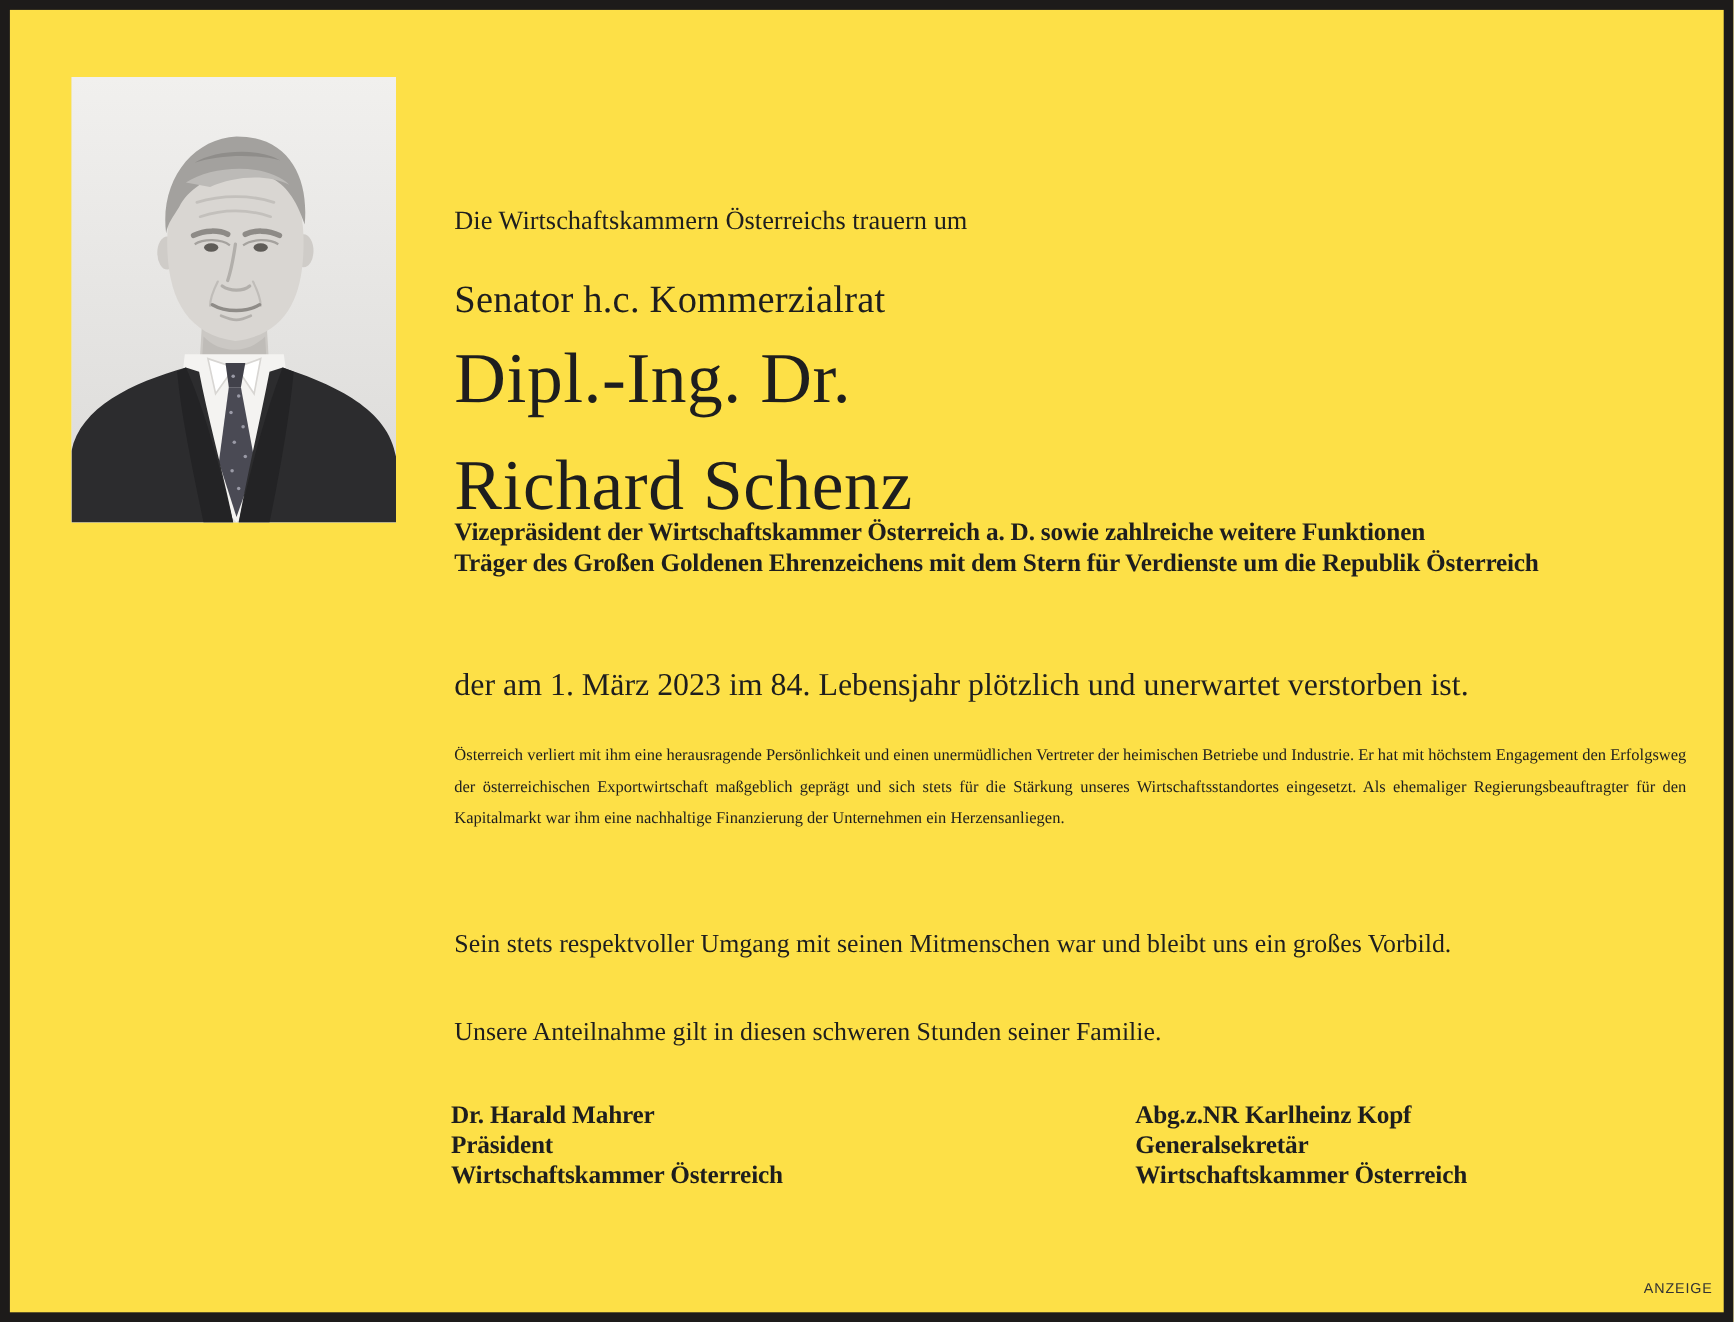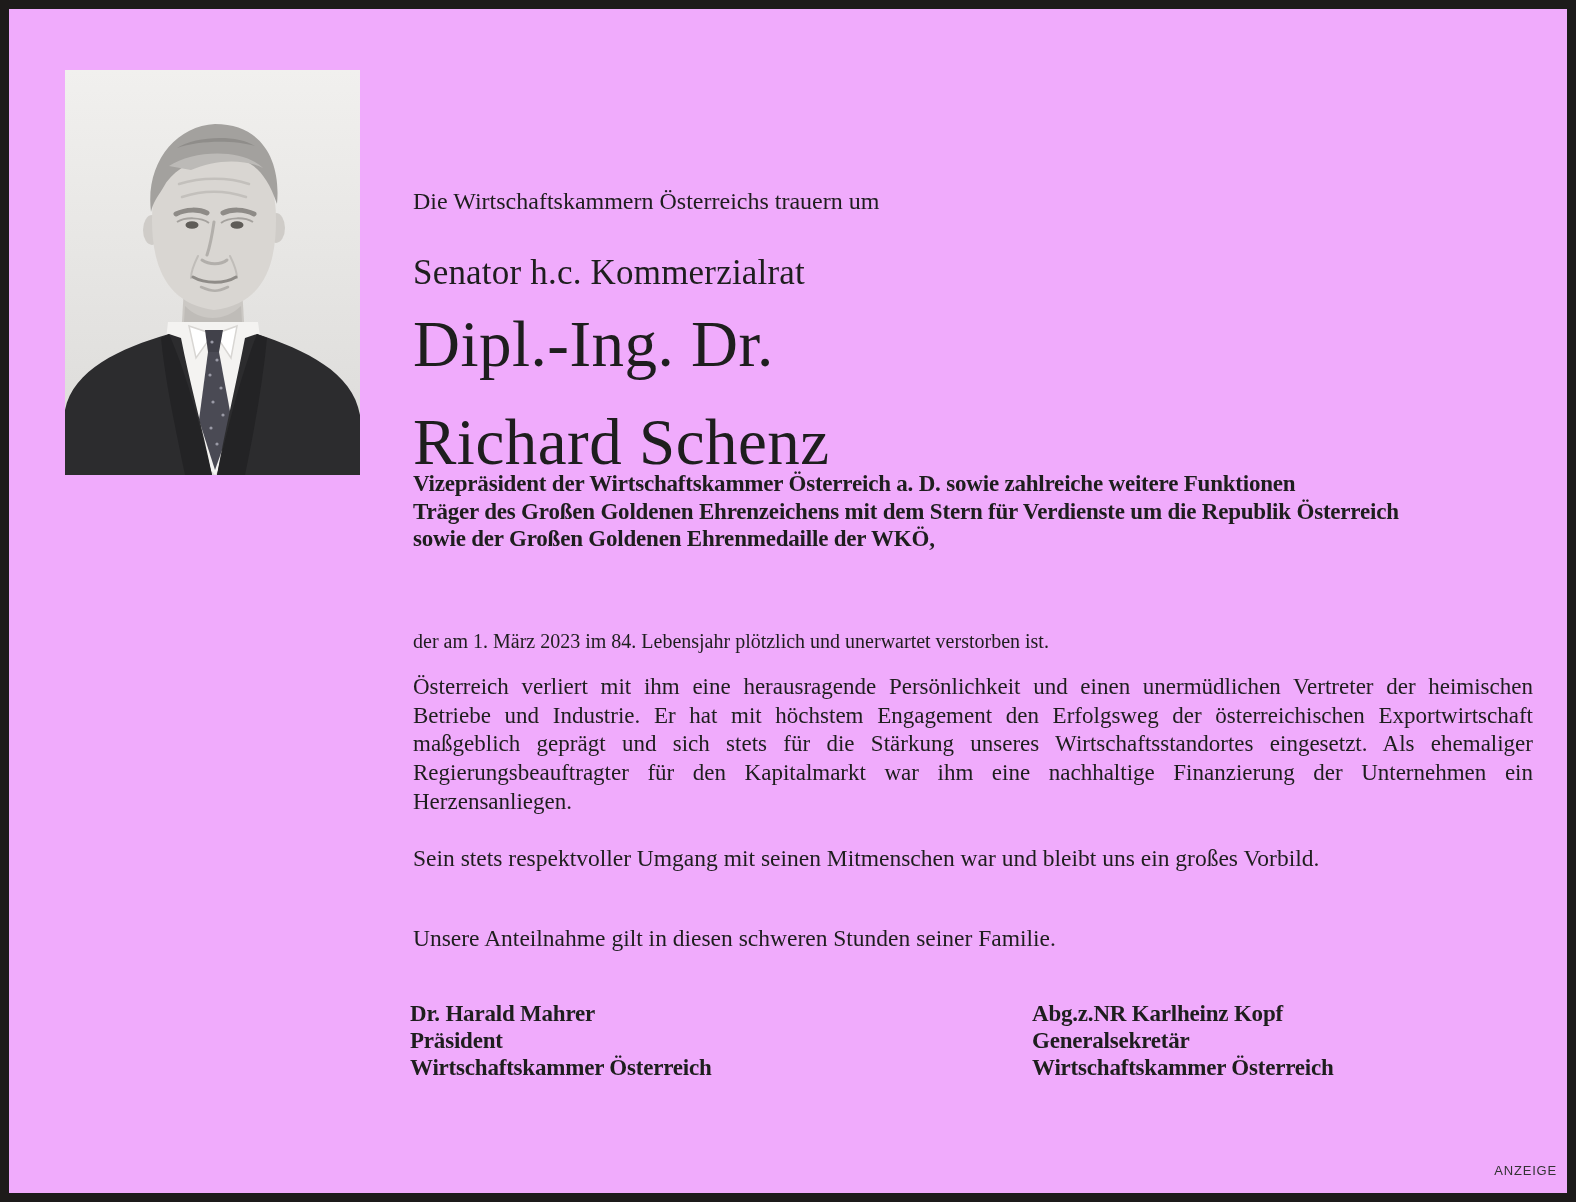--- a/index.html
+++ b/index.html
@@ -2,21 +2,21 @@
 <html lang="de"><head>
 <meta charset="utf-8">
 <style>
   html, body { margin: 0; padding: 0; background: #ffffff; }
   .page {
     position: relative;
     width: 1576px;
     height: 1202px;
     box-sizing: border-box;
     border: 9px solid #1d1b1a;
-    background: #f0abfc;
+    background: #fde047;
     font-family: "Liberation Serif", serif;
     color: #1e1e1e;
     overflow: hidden;
   }
   .abs { position: absolute; }
 
   .photo {
     left: 56px;   
     top: 61px;    
     width: 295px;
@@ -24,22 +24,22 @@
     background: #e8e7e5;
   }
   .photo svg { display: block; width: 100%; height: 100%; }
 
   .col { left: 404px; width: 1120px; } 
 
   .intro      { top: 177px; font-size: 24px; line-height: 30px; }
   .pretitle   { top: 243px; font-size: 35px; line-height: 42px; letter-spacing: 0.2px; }
   .bigname    { top: 286px; font-size: 65px; line-height: 98px; letter-spacing: 0.5px; margin: 0; font-weight: 400; }
   .honors     { top: 461px; font-size: 23px; font-weight: 700; line-height: 27.5px; letter-spacing: -0.2px; }
-  .death      { top: 618px; font-size: 20px; line-height: 29px; }
-  .tribute    { top: 664px; font-size: 23px; line-height: 28.7px; text-align: justify; }
+  .death      { top: 600px; font-size: 29px; line-height: 29px; }
+  .tribute    { top: 664px; font-size: 15px; line-height: 28.7px; text-align: justify; }
   .respect    { top: 825px; font-size: 23.5px; line-height: 29px; margin-top: 10px; }
   .condolence { top: 915px; font-size: 23.5px; line-height: 29px; }
 
   .sig {
     top: 992px;
     width: 500px;
     text-align: left;
     font-size: 23px;
     font-weight: 700;
     line-height: 26.8px;
@@ -146,21 +146,20 @@
   <div class="abs col pretitle">Senator h.c. Kommerzialrat</div>
 
   <h1 class="abs col bigname">
     <span>Dipl.-Ing. Dr.</span><br>
     <span>Richard Schenz</span>
   </h1>
 
   <div class="abs col honors">
     <div>Vizepräsident der Wirtschaftskammer Österreich a. D. sowie zahlreiche weitere Funktionen</div>
     <div>Träger des Großen Goldenen Ehrenzeichens mit dem Stern für Verdienste um die Republik Österreich</div>
-    <div>sowie der Großen Goldenen Ehrenmedaille der WKÖ,</div>
   </div>
 
   <div class="abs col death">der am 1. März 2023 im 84. Lebensjahr plötzlich und unerwartet verstorben ist.</div>
 
   <div class="abs col tribute">Österreich verliert mit ihm eine herausragende Persönlichkeit und einen unermüdlichen Vertreter der heimischen Betriebe und Industrie. Er hat mit höchstem Engagement den Erfolgsweg der österreichischen Exportwirtschaft maßgeblich geprägt und sich stets für die Stärkung unseres Wirtschaftsstandortes eingesetzt. Als ehemaliger Regierungsbeauftragter für den Kapitalmarkt war ihm eine nachhaltige Finanzierung der Unternehmen ein Herzensanliegen.</div>
 
   <div class="abs col respect">Sein stets respektvoller Umgang mit seinen Mitmenschen war und bleibt uns ein großes Vorbild.</div>
 
   <div class="abs col condolence">Unsere Anteilnahme gilt in diesen schweren Stunden seiner Familie.</div>
 

